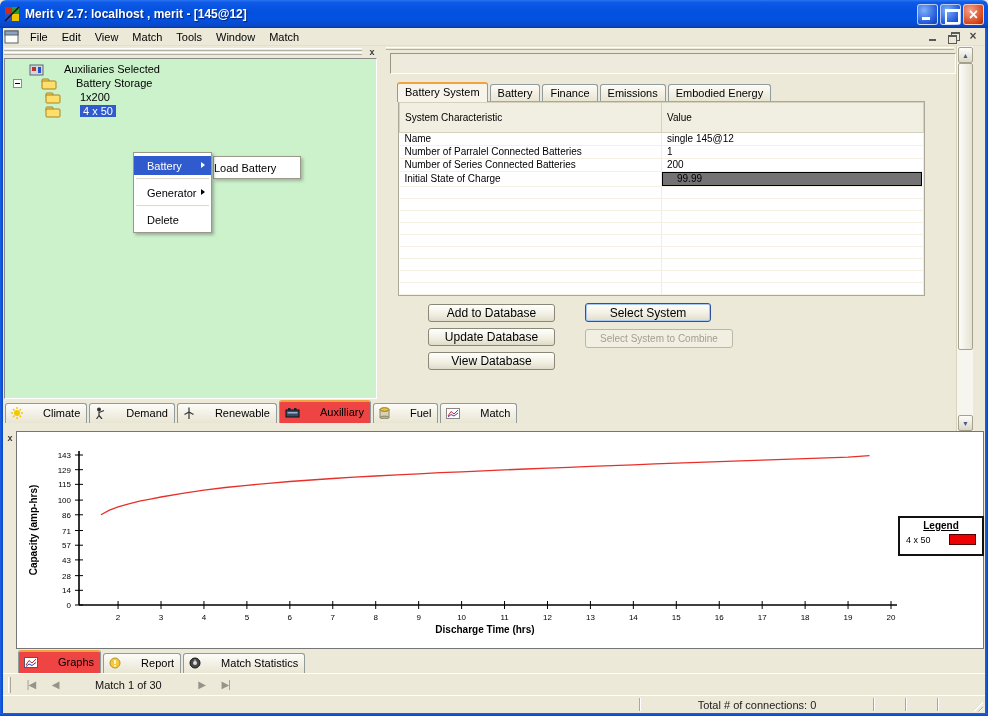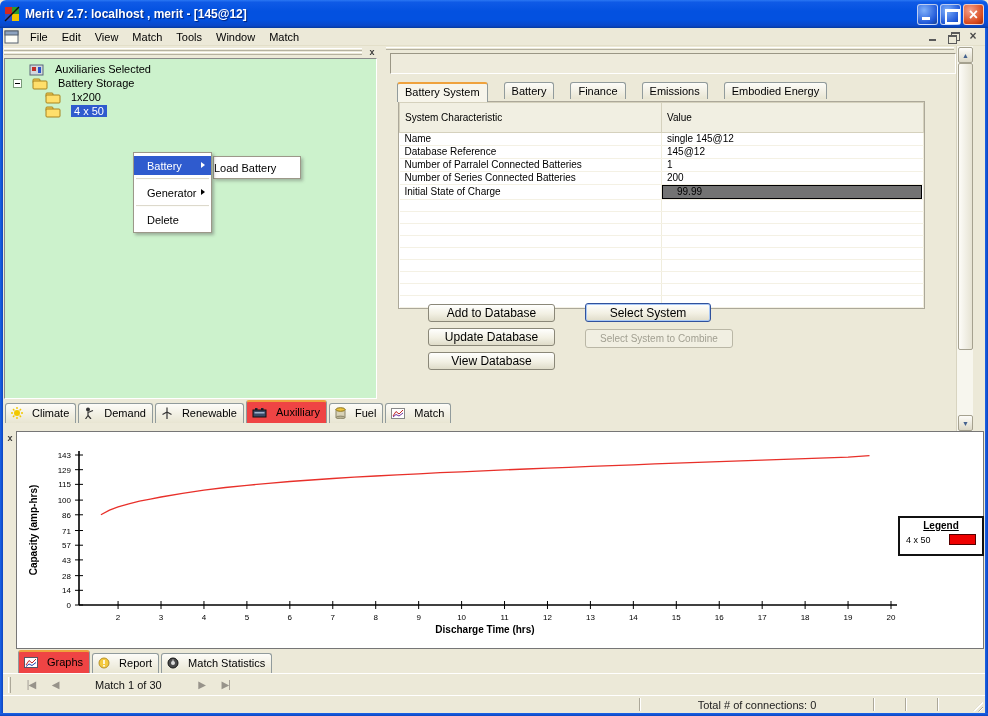--- a/index.html
+++ b/index.html
@@ -33,42 +33,42 @@
 .mdic-min::after{content:"";position:absolute;left:4px;bottom:3px;width:7px;height:2px;background:#5a5a5a}
 .mdic-rest::before{content:"";position:absolute;left:6px;top:2px;width:7px;height:6px;border:1px solid #5a5a5a;border-top-width:2px;background:#ece9d8}
 .mdic-rest::after{content:"";position:absolute;left:3px;top:5px;width:7px;height:6px;border:1px solid #5a5a5a;border-top-width:2px;background:#ece9d8}
 .mdic-close{color:#4a4a4a;font-weight:bold;font-size:12px;text-align:center;line-height:13px}
 
 
 .lp-header{position:absolute;left:4px;top:47px;width:374px;height:11px}
 .groove{height:3px;border-top:1px solid #fff;border-bottom:1px solid #b5b1a0;margin:1px 16px 1px 0}
 .panel-x{position:absolute;right:0;top:0;width:12px;height:12px;color:#3a3a3a;font-size:9px;font-weight:bold;line-height:11px;text-align:center}
 .tree{position:absolute;left:4px;top:58px;width:373px;height:341px;background:#ccf2cc;border:1px solid;border-color:#8a8a8a #fff #fff #8a8a8a;overflow:hidden}
-.trow{position:absolute;height:14px;display:flex;align-items:center;gap:10px;white-space:nowrap}
+.trow{position:absolute;height:14px;display:flex;align-items:center;gap:19px;white-space:nowrap}
 .texp{width:9px;height:9px;border:1px solid #7a9a7a;background:#fff;position:relative;flex:0 0 auto}
 .texp::after{content:"";position:absolute;left:1px;top:3px;width:5px;height:1px;background:#000}
 .sel{background:#2f5bce;color:#fff;padding:0 3px}
 
 
 .cmenu{position:absolute;left:133px;top:152px;width:79px;background:#fff;border:1px solid #9c9889;box-shadow:2px 2px 3px rgba(90,90,90,.45);padding:3px 0;z-index:40}
 .citem{height:19px;display:flex;align-items:center;padding:0 7px 0 13px;position:relative}
 .citem .arr{position:absolute;right:6px;top:6px;width:0;height:0;border-left:4px solid currentColor;border-top:3.5px solid transparent;border-bottom:3.5px solid transparent}
 .citem.hl{background:#2f5bce;color:#fff}
 .csep{border-top:1px solid #ddd9cc;border-bottom:1px solid #fcfcf8;margin:3px 2px}
 .smenu{position:absolute;left:213px;top:156px;width:88px;height:23px;background:#fff;border:1px solid #9c9889;box-shadow:2px 2px 3px rgba(90,90,90,.4);display:flex;align-items:center;z-index:39}
 
 
 .tabbar{position:absolute;display:flex;align-items:flex-end;gap:2px;height:23px}
-.ftab{display:flex;align-items:center;gap:9px;padding:2px 6px 3px 5px;border:1px solid #919b9c;border-bottom:none;border-radius:3px 3px 0 0;background:linear-gradient(#fdfcf8,#e8e5d2);height:20px;white-space:nowrap}
+.ftab{display:flex;align-items:center;gap:20px;padding:2px 6px 3px 5px;border:1px solid #919b9c;border-bottom:none;border-radius:3px 3px 0 0;background:linear-gradient(#fdfcf8,#e8e5d2);height:20px;white-space:nowrap}
 .ftab.active{height:23px;background:#ef4444;border-top:2px solid #efa23d;z-index:2}
 
 
 .rp-groove{position:absolute;left:386px;top:47px;width:568px;height:3px;border-top:1px solid #fff;border-bottom:1px solid #b5b1a0}
 .topbox{position:absolute;left:390px;top:53px;width:566px;height:21px;background:#eeebdc;border:1px solid;border-color:#9a9685 #fff #fff #9a9685}
-.rtabs{position:absolute;left:397px;top:82px;display:flex;align-items:flex-start;gap:16px;height:20px;font-size:11px}
+.rtabs{position:absolute;left:397px;top:82px;display:flex;align-items:center;gap:2px;height:20px;font-size:11px}
 .rtab{padding:2px 7px 2px;border:1px solid #919b9c;border-bottom:none;border-radius:3px 3px 0 0;background:linear-gradient(#fdfcf8,#e8e5d2);height:17px}
 .rtab.active{height:20px;background:#f7f5eb;border-top:2px solid #efa23d;z-index:2;font-size:11px}
 .grid{position:absolute;left:398px;top:101px;width:527px;background:#fff;border:1px solid #aca899}
 .grid table{border-collapse:collapse;table-layout:fixed;width:100%;font-size:10px}
 .grid th{background:#f1efe2;font-weight:normal;text-align:left;padding:2px 5px;border:1px solid #d5d1bd;height:30px}
 .grid td{padding:0 5px;height:13px;line-height:12px;border-right:1px solid #f0eddd;border-bottom:1px solid #f4f1e4;white-space:nowrap;overflow:hidden}
 .grid tr.er td{height:12px}
 .editbox{border:1px solid #000;background:#737373;height:14px;line-height:12px;padding:0 14px;margin:0 -4px 0 -5px;font-size:10px}
 
 
@@ -278,24 +278,20 @@
     <thead>
       <tr>
         <th>System Characteristic</th>
         <th>Value</th>
       </tr>
     </thead>
     <tbody>
       <tr>
         <td>Name</td>
         <td>single 145@12</td>
-      </tr>
-      <tr>
-        <td>Database Reference</td>
-        <td>145@12</td>
       </tr>
       <tr>
         <td>Number of Parralel Connected Batteries</td>
         <td>1</td>
       </tr>
       <tr>
         <td>Number of Series Connected Batteries</td>
         <td>200</td>
       </tr>
       <tr>

